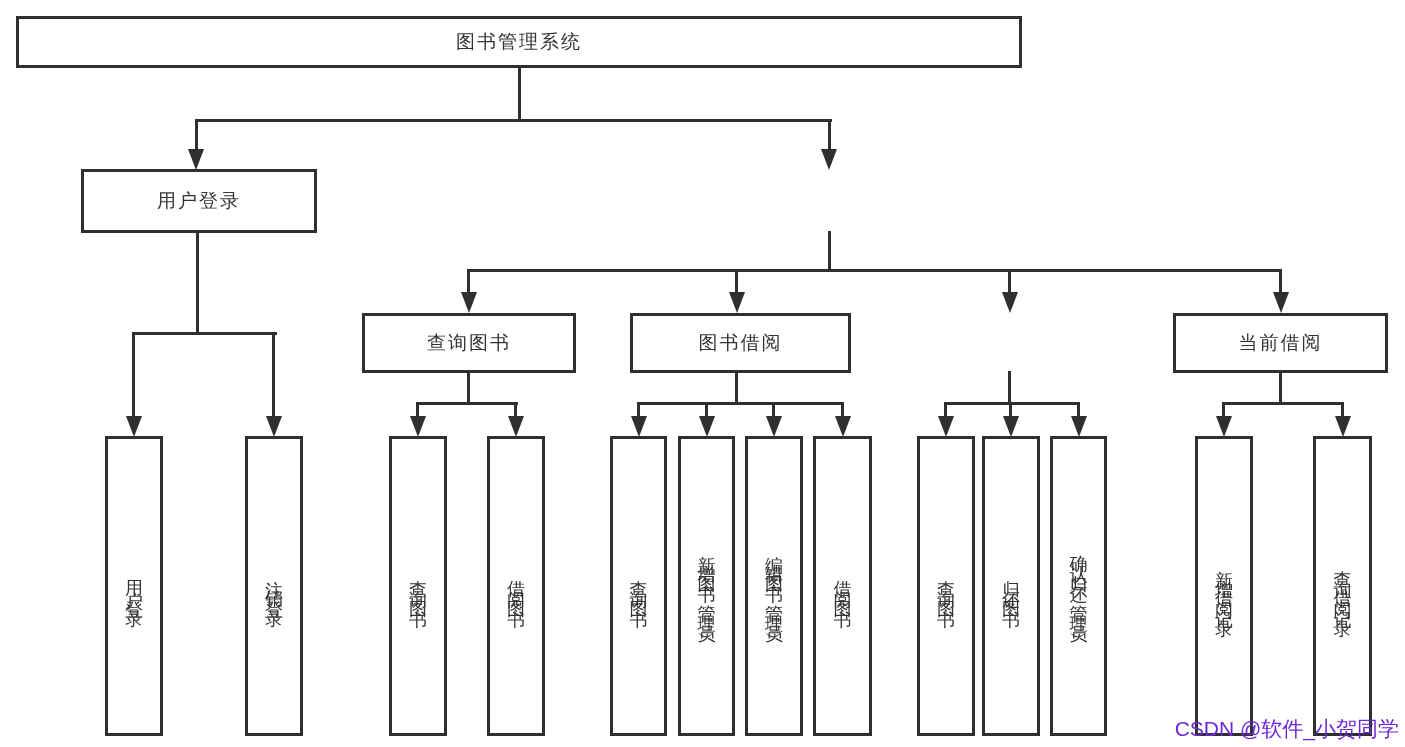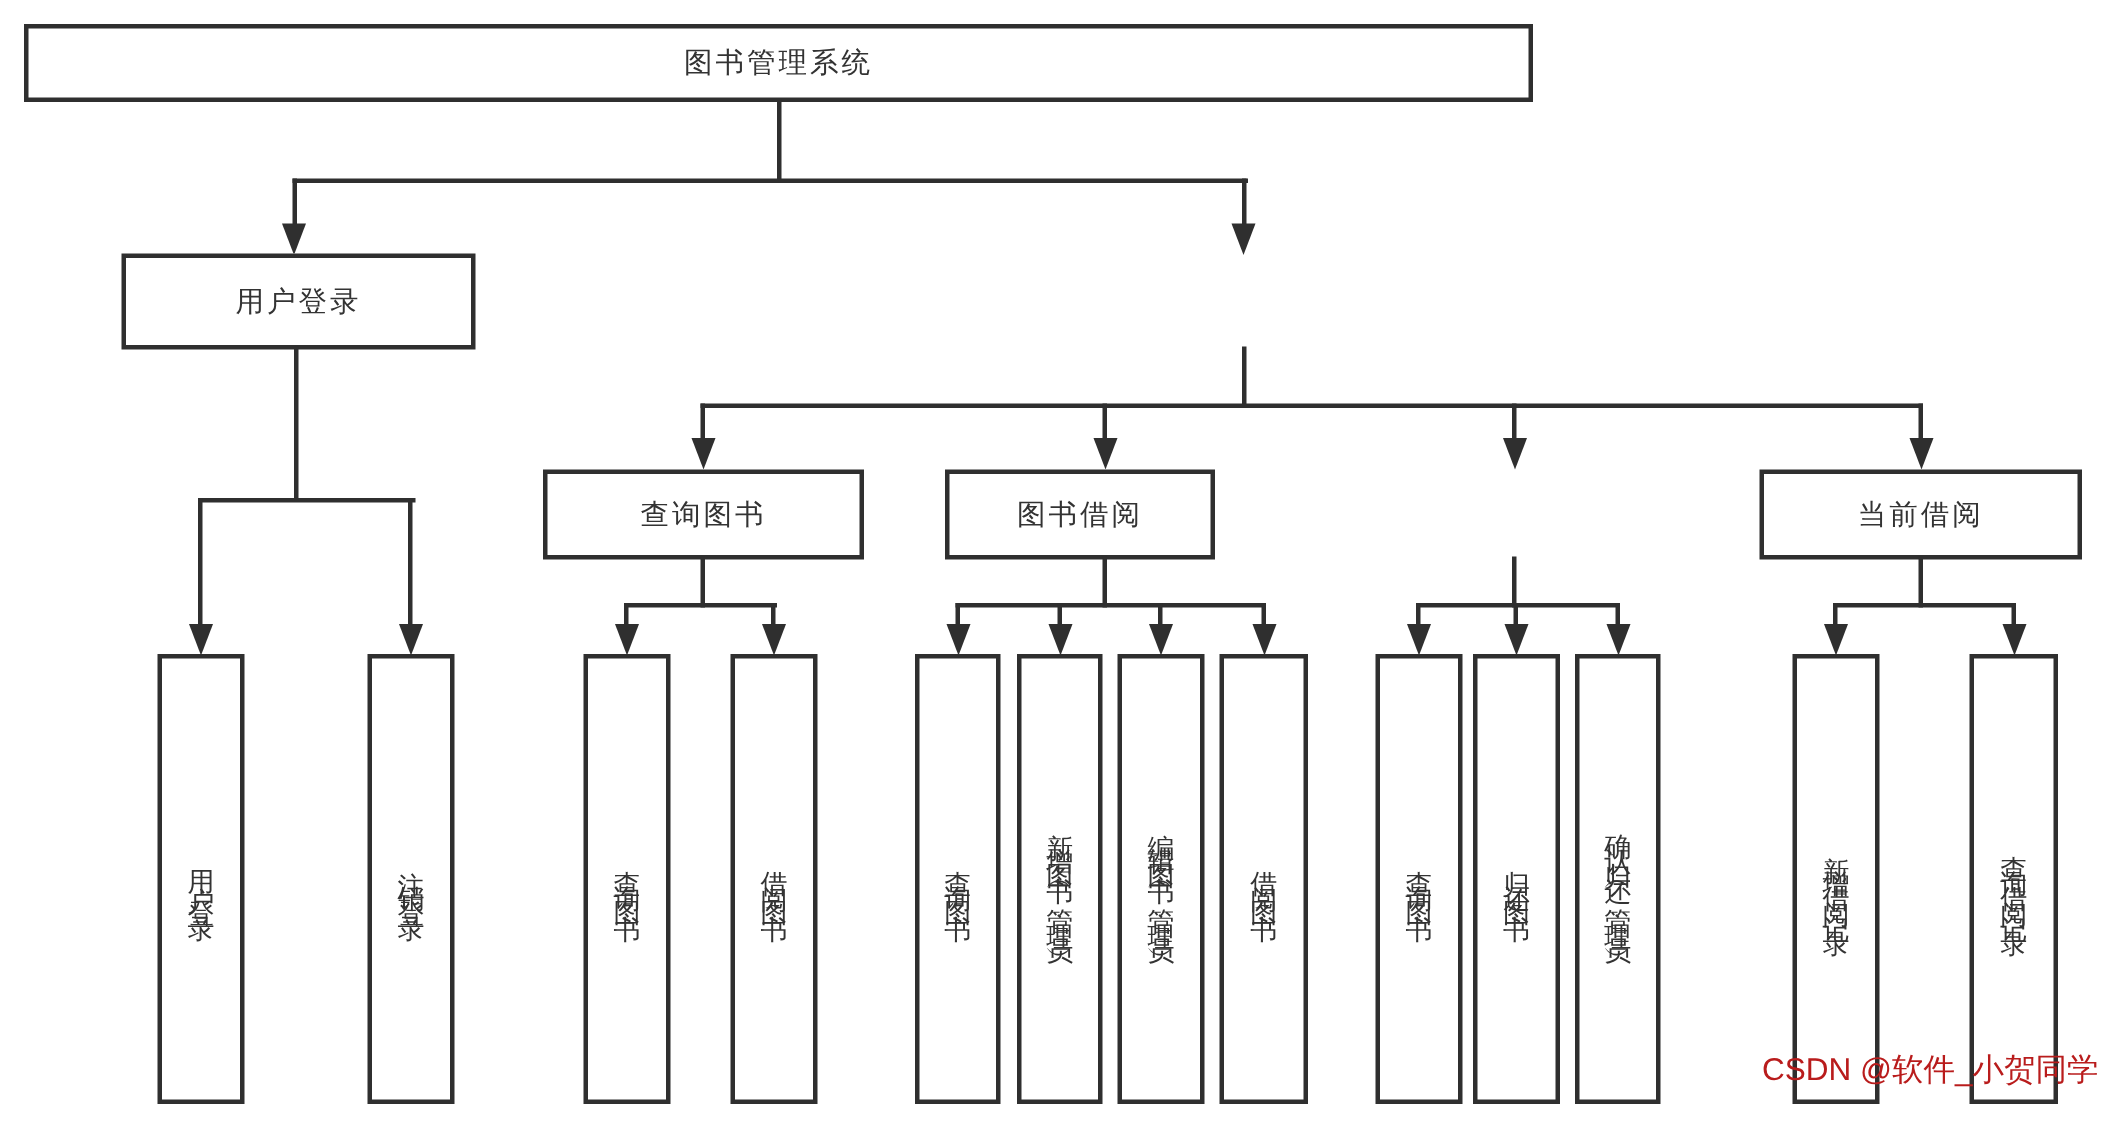--- a/index.html
+++ b/index.html
@@ -50,23 +50,23 @@
     position: absolute;
     width: 0;
     height: 0;
     border-left: 8px solid transparent;
     border-right: 8px solid transparent;
     border-top: 21px solid #2f2f2f;
   }
   .watermark {
     position: absolute;
     right: 6px;
-    bottom: 20px;
+    bottom: 4px;
     font-size: 21px;
-    color: #b91c1c;
+    color: #6d28d9;
     z-index: 5;
     white-space: nowrap;
   }
 </style>
 </head>
 <body>
 
 <div class="canvas">
 
   <div class="box hbox" style="left:16px; top:16px; width:1006px; height:52px;">
@@ -98,21 +98,21 @@
   <div class="vl" style="left:735px; top:269px; height:26px;"></div>
   <div class="arr" style="left:729px; top:292px;"></div>
   <div class="vl" style="left:1008px; top:269px; height:26px;"></div>
   <div class="arr" style="left:1002px; top:292px;"></div>
   <div class="vl" style="left:1279px; top:269px; height:26px;"></div>
   <div class="arr" style="left:1273px; top:292px;"></div>
 
   <div class="box hbox" style="left:362px; top:313px; width:214px; height:60px;">
     <span>查询图书</span>
   </div>
-  <div class="box hbox" style="left:630px; top:313px; width:180px; height:60px;">
+  <div class="box hbox" style="left:630px; top:313px; width:221px; height:60px;">
     <span>图书借阅</span>
   </div>
   <div class="box hbox" style="left:1173px; top:313px; width:215px; height:60px;">
     <span>当前借阅</span>
   </div>
 
   <div class="vl" style="left:467px; top:371px; height:34px;"></div>
   <div class="hl" style="left:416px; top:402px; width:102px;"></div>
   <div class="vl" style="left:416px; top:402px; height:16px;"></div>
   <div class="arr" style="left:410px; top:416px;"></div>

